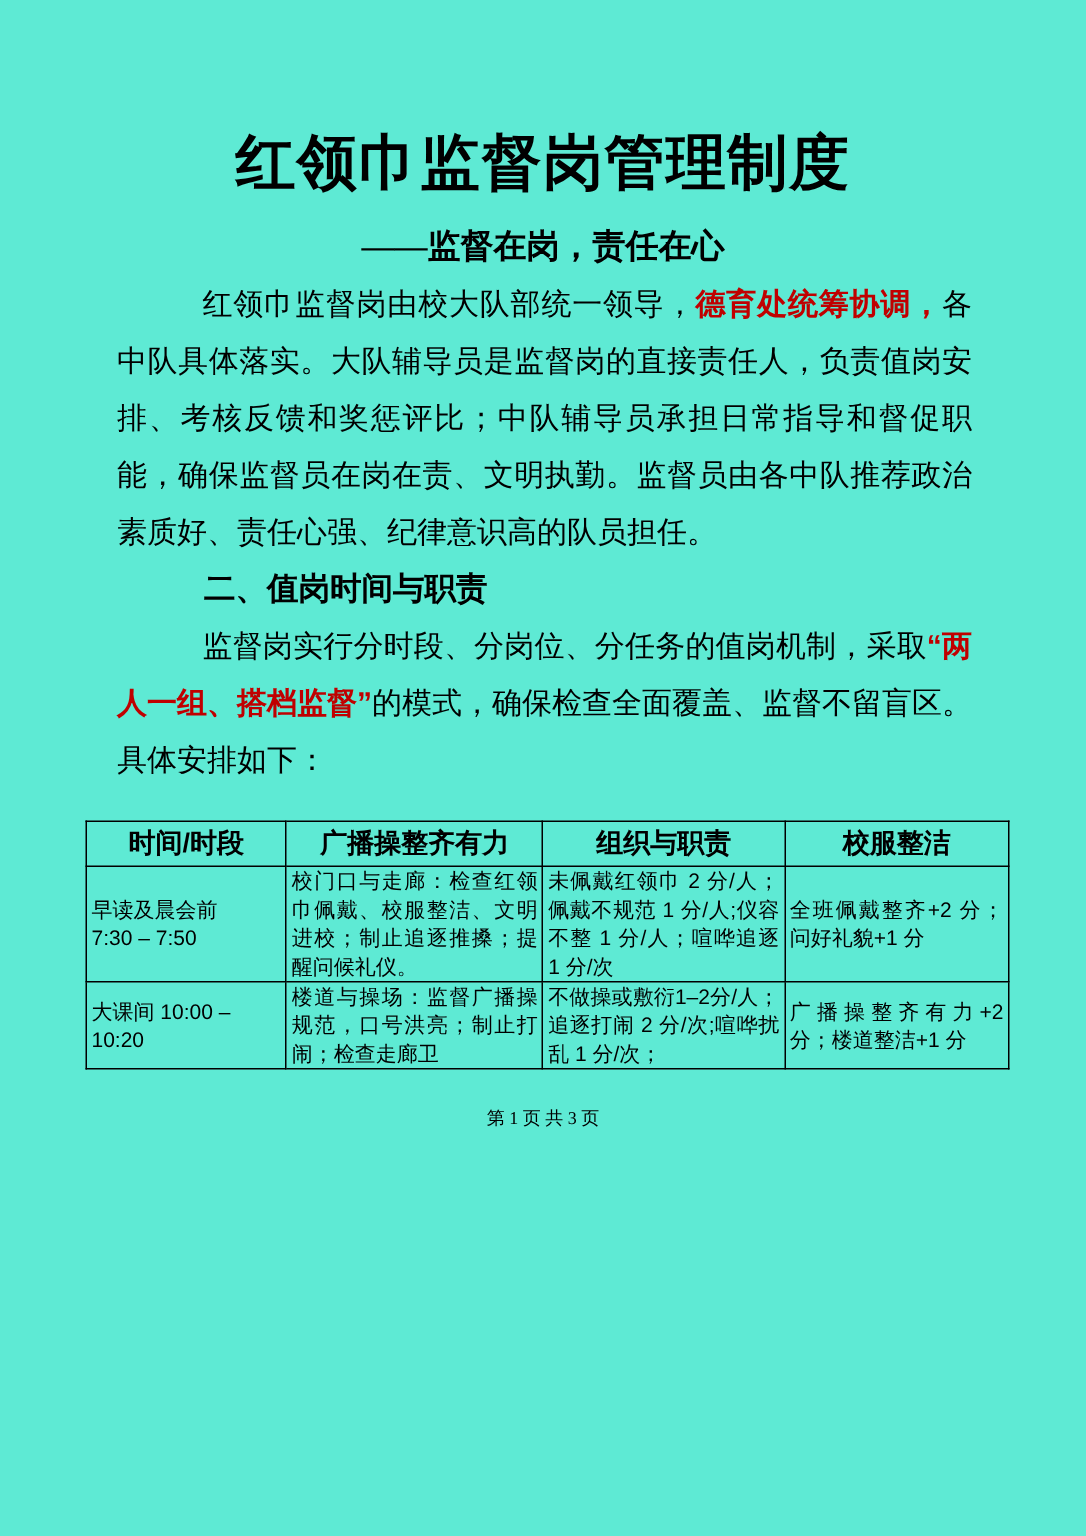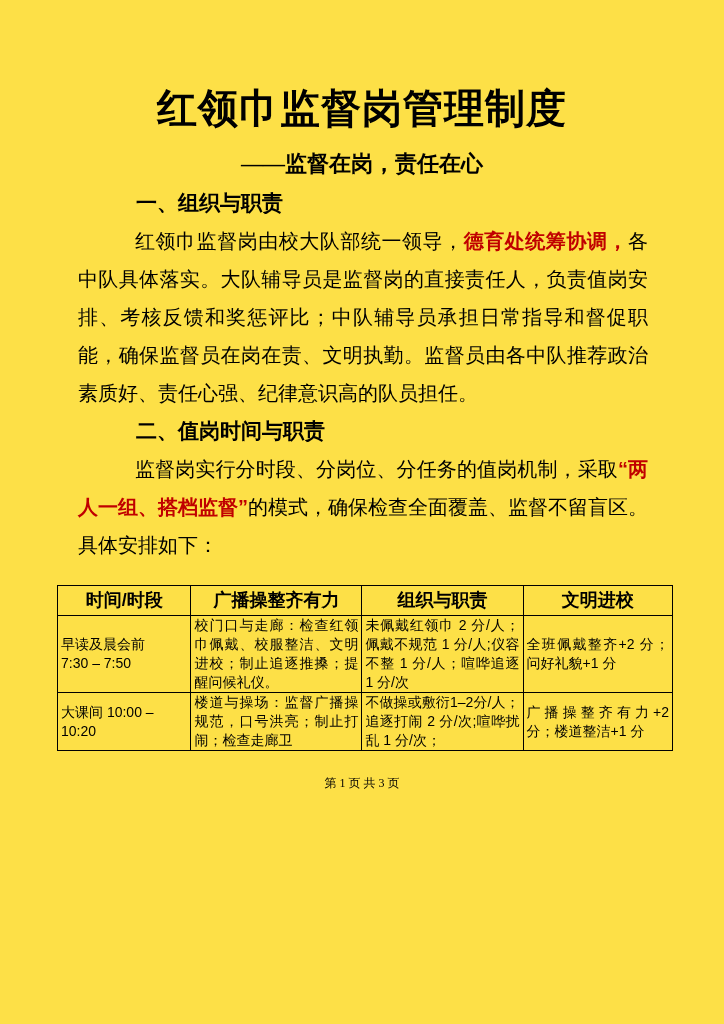--- a/index.html
+++ b/index.html
@@ -4,21 +4,21 @@
 <style>
   html, body {
     margin: 0;
     padding: 0;
     background: #ffffff;
   }
   .page {
     position: relative;
     width: 724px;
     height: 1024px;
-    background: #fde047;
+    background: #5eead4;
     overflow: hidden;
     font-family: "Liberation Serif", "DejaVu Serif", serif;
     color: #000000;
   }
   .doc-title {
     margin: 0;
     padding-top: 84px;
     text-align: center;
     font-size: 40px;
     line-height: 50px;
@@ -105,21 +105,20 @@
 
 <div class="page">
 
   <h1 class="doc-title">红领巾监督岗管理制度</h1>
 
   <div class="doc-subtitle">——监督在岗，责任在心</div>
 
   <div class="text-col">
 
 
-    <h2 class="sec-heading">一、组织与职责</h2>
 
     <p><span>红领巾监督岗由校大队部统一领导，</span><span class="hl" style="color: rgb(192, 0, 0);">德育处统筹协调，</span><span>各中队具体落实。大队辅导员是监督岗的直接责任人，负责值岗安排、考核反馈和奖惩评比；中队辅导员承担日常指导和督促职能，确保监督员在岗在责、文明执勤。监督员由各中队推荐政治素质好、责任心强、纪律意识高的队员担任。</span></p>
 
     <h2 class="sec-heading">二、值岗时间与职责</h2>
 
     <p><span>监督岗实行分时段、分岗位、分任务的值岗机制，采取</span><span class="hl" style="color: rgb(192, 0, 0);">“两人一组、搭档监督”</span><span>的模式，确保检查全面覆盖、监督不留盲区。具体安排如下：</span></p>
 
   </div>
 
   <table class="duty">
@@ -127,21 +126,21 @@
       <col style="width:21.7%">
       <col style="width:27.8%">
       <col style="width:26.2%">
       <col style="width:24.3%">
     </colgroup>
     <thead>
       <tr>
         <th>时间/时段</th>
         <th>广播操整齐有力</th>
         <th>组织与职责</th>
-        <th>文明进校</th>
+        <th>校服整洁</th>
       </tr>
     </thead>
     <tbody>
       <tr>
         <td class="cell-time">早读及晨会前
 7:30 – 7:50</td>
         <td>校门口与走廊：检查红领巾佩戴、校服整洁、文明进校；制止追逐推搡；提醒问候礼仪。</td>
         <td>未佩戴红领巾 2 分/人；佩戴不规范 1 分/人;仪容不整 1 分/人；喧哗追逐 1 分/次</td>
         <td class="cell-bonus">全班佩戴整齐+2 分；问好礼貌+1 分</td>
       </tr>

